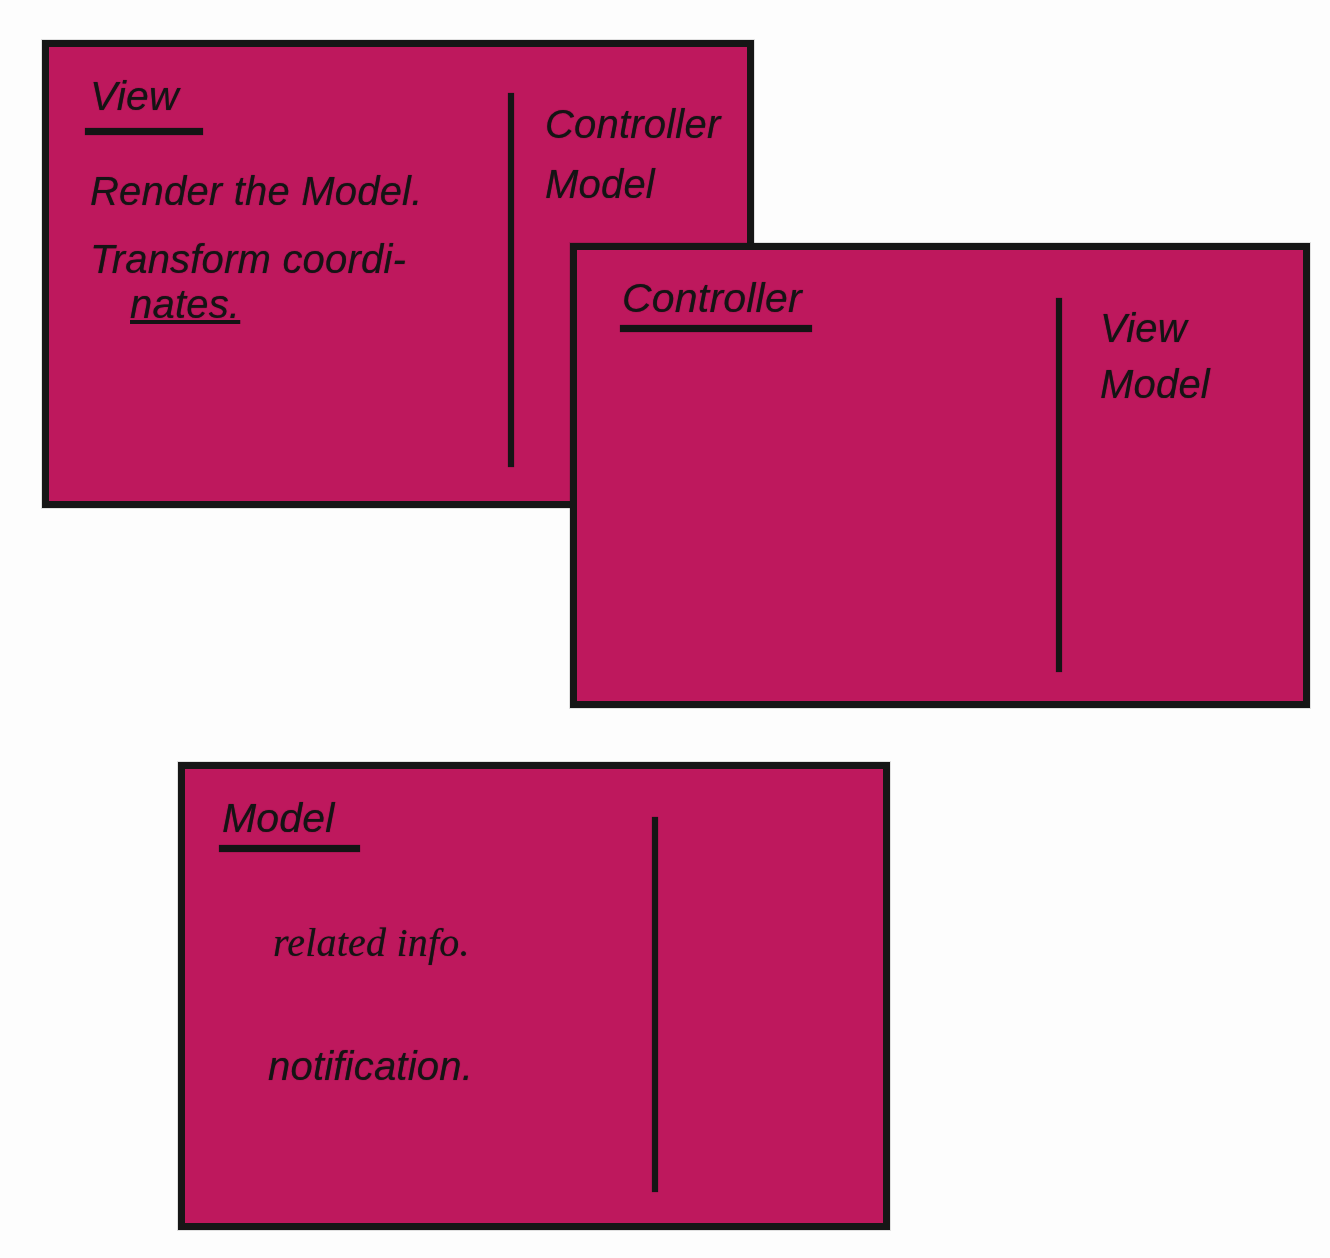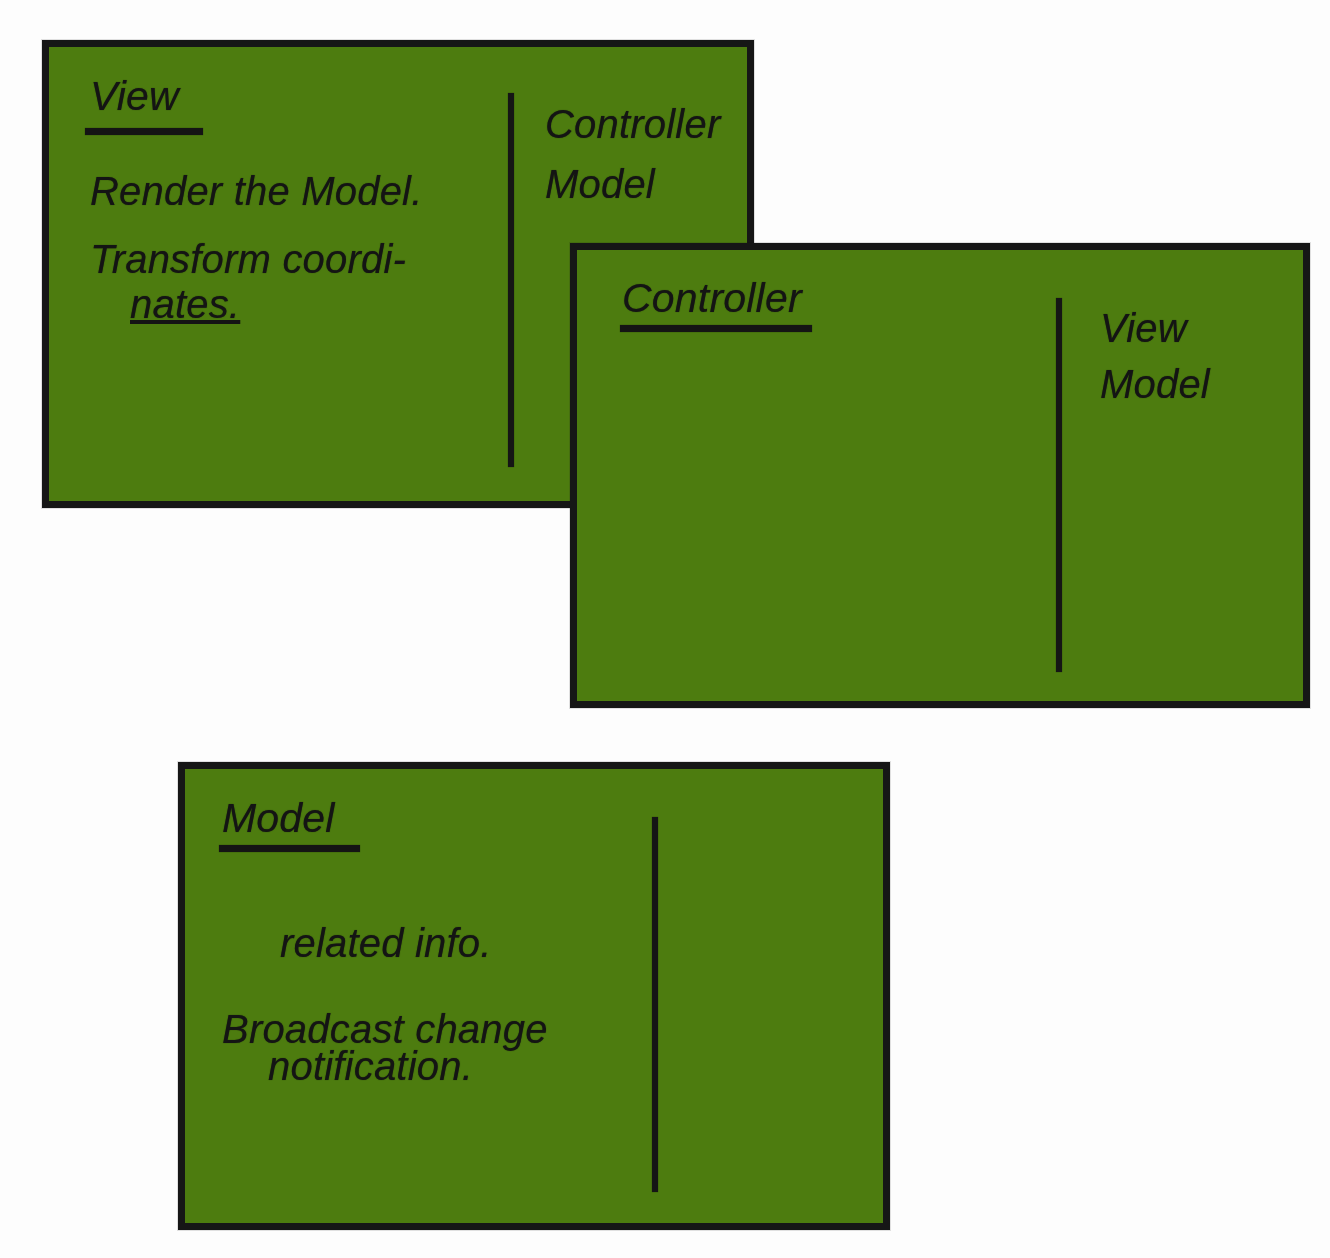--- a/index.html
+++ b/index.html
@@ -12,21 +12,21 @@
     width: 1330px;
     height: 1258px;
     background: #fdfdfd;
     font-family: "Liberation Sans", sans-serif;
     font-style: italic;
     color: #141414;
     overflow: hidden;
   }
   .card {
     position: absolute;
-    background: #4d7c0f;
+    background: #be185d;
     border: 7px solid #161616;
     box-sizing: border-box;
   }
   
   .card { box-shadow: 0 0 0 1px rgba(20,20,20,0.12); }
 
   .card-view       { left: 42px;  top: 40px;  width: 712px; height: 468px; z-index: 1; }
   .card-controller { left: 570px; top: 243px; width: 740px; height: 465px; z-index: 2; }
   .card-model      { left: 178px; top: 762px; width: 712px; height: 468px; z-index: 1; }
 
@@ -79,20 +79,19 @@
     <div class="separator" style="left:479px; top:48px; height:374px;"></div>
 
     <div class="txt" style="left:523px; top:58px;">View</div>
     <div class="txt" style="left:523px; top:114px;">Model</div>
   </div>
 
   <div class="card card-model">
     <div class="txt title" style="left:37px; top:29px;">Model</div>
     <div class="underline" style="left:34px; top:76px; width:141px;"></div>
 
-    <div class="txt" style="left:95px; top:154px;">related info.</div>
-    <div class="txt" style="left:37px; top:240px;">Broadcast change</div>
+    <div class="txt" style="left:88px; top:154px;font-family:Liberation Serif, serif;">related info.</div>
     <div class="txt" style="left:83px; top:277px;text-align:center;">notification.</div>
 
     <div class="separator" style="left:467px; top:48px; height:375px;"></div>
   </div>
 
 </div>
 
 </body></html>

